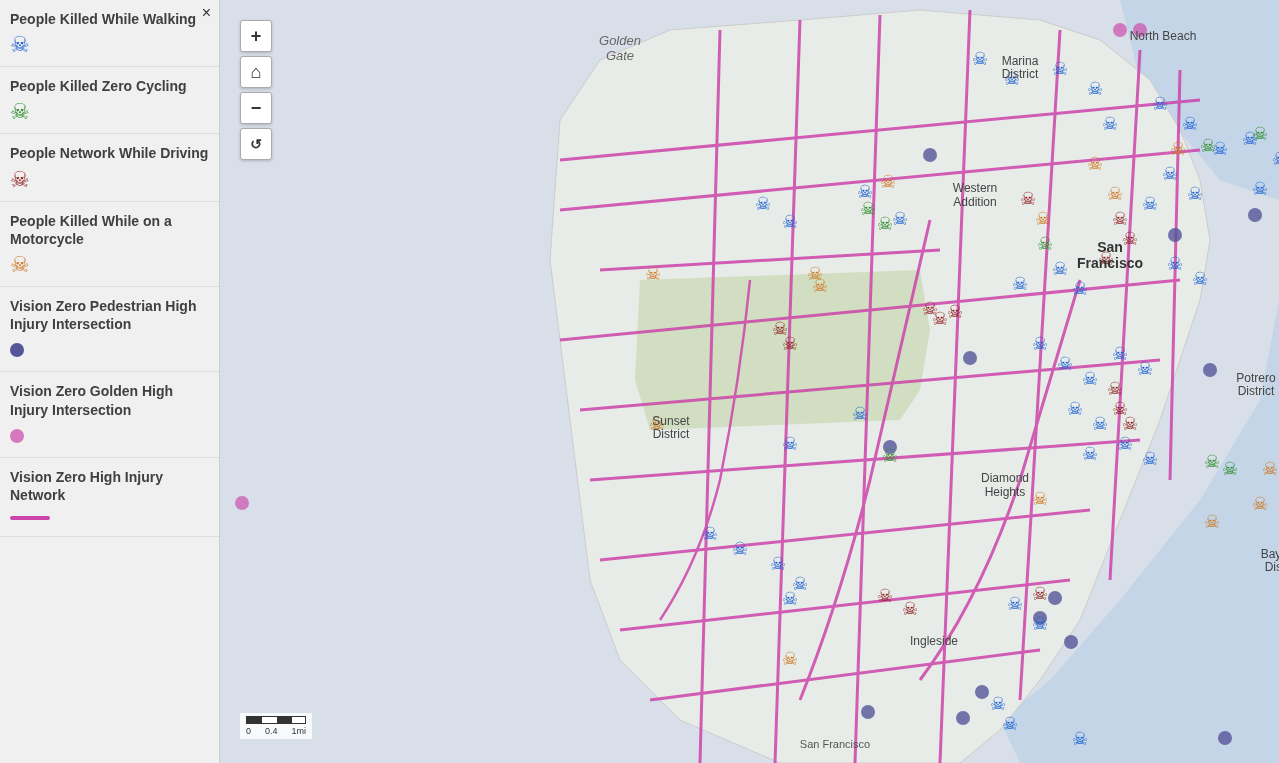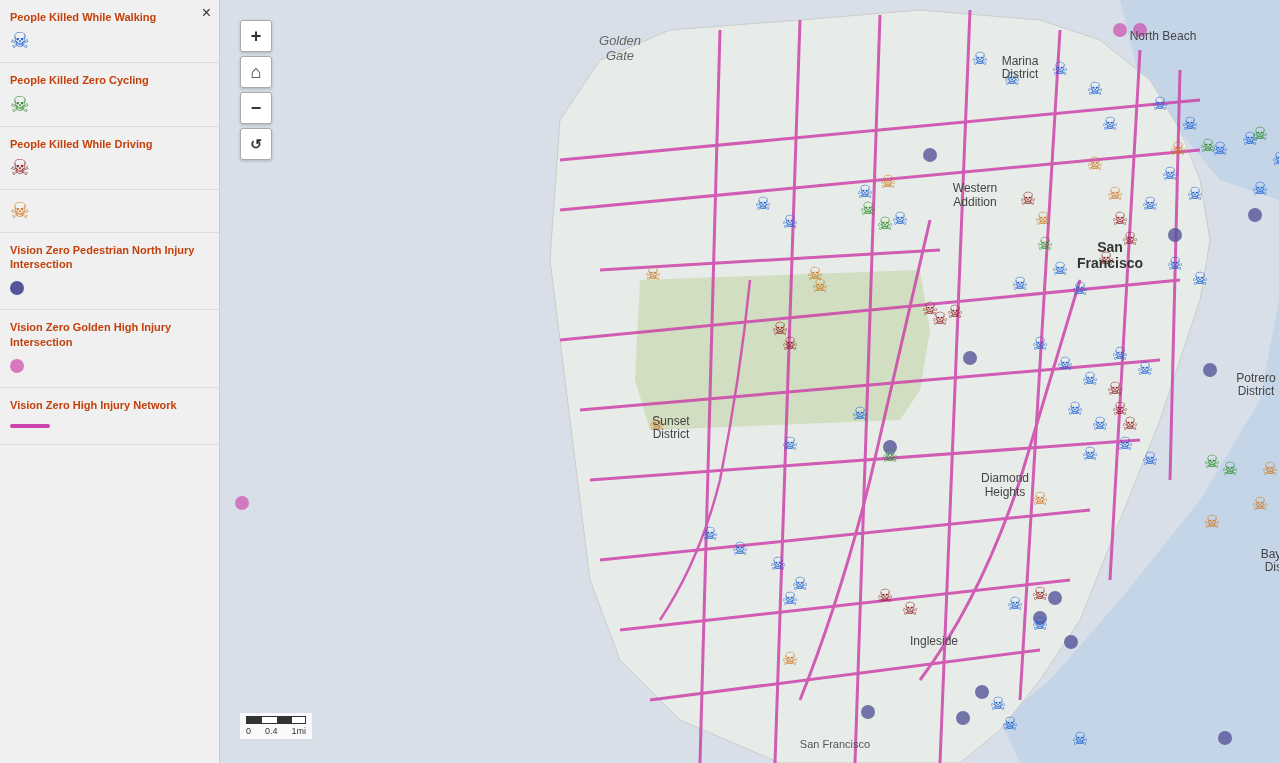--- a/index.html
+++ b/index.html
@@ -27,23 +27,23 @@
       background: none;
       border: none;
     }
 
     .legend-item {
       padding: 10px 10px 6px 10px;
       border-bottom: 1px solid #ddd;
     }
 
     .legend-title {
-      font-size: 11px;
+      font-size: 14px;
       font-weight: bold;
-      color: #c2410c;
+      color: #404040;
       line-height: 1.3;
       margin-bottom: 6px;
     }
 
     .legend-icon {
       font-size: 22px;
       line-height: 1;
       display: block;
       margin-bottom: 4px;
     }
@@ -131,30 +131,31 @@
     <div class="legend-title">People Killed While Walking</div>
     <span class="legend-icon" style="color:#1a5fd4;">☠</span>
   </div>
 
   <div class="legend-item">
     <div class="legend-title">People Killed Zero Cycling</div>
     <span class="legend-icon" style="color:#2a8a2a;">☠</span>
   </div>
 
   <div class="legend-item">
-    <div class="legend-title">People Killed While Driving</div>
+    <div class="legend-title">People Network While Driving</div>
     <span class="legend-icon" style="color:#8b1a1a;">☠</span>
   </div>
 
   <div class="legend-item">
+    <div class="legend-title">People Killed While on a Motorcycle</div>
     <span class="legend-icon" style="color:#cc7722;">☠</span>
   </div>
 
   <div class="legend-item">
-    <div class="legend-title">Vision Zero Pedestrian North Injury Intersection</div>
+    <div class="legend-title">Vision Zero Pedestrian High Injury Intersection</div>
     <span class="legend-circle" style="background:#555599;"></span>
   </div>
 
   <div class="legend-item">
     <div class="legend-title">Vision Zero Golden High Injury Intersection</div>
     <span class="legend-circle" style="background:#cc44aa; opacity:0.7;"></span>
   </div>
 
   <div class="legend-item">
     <div class="legend-title">Vision Zero High Injury Network</div>

